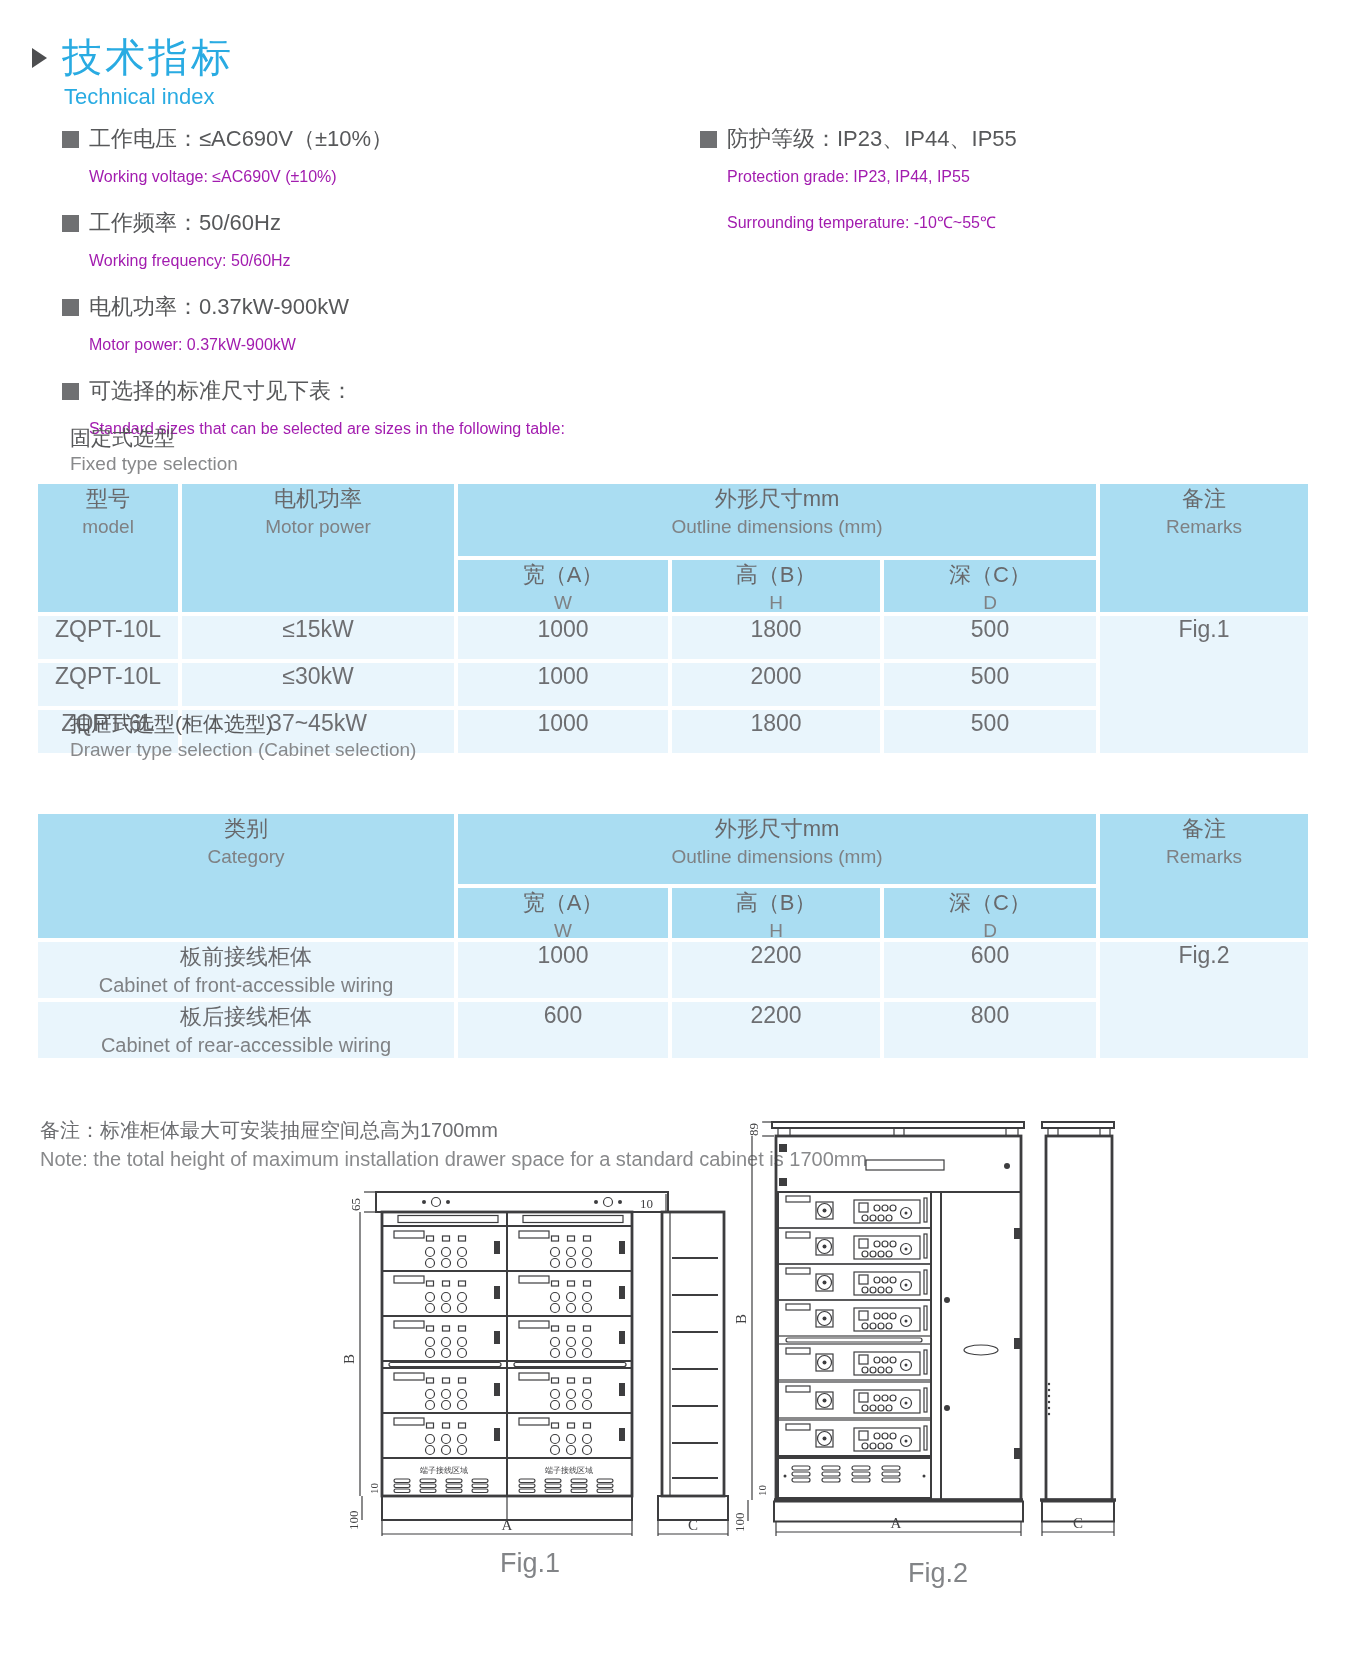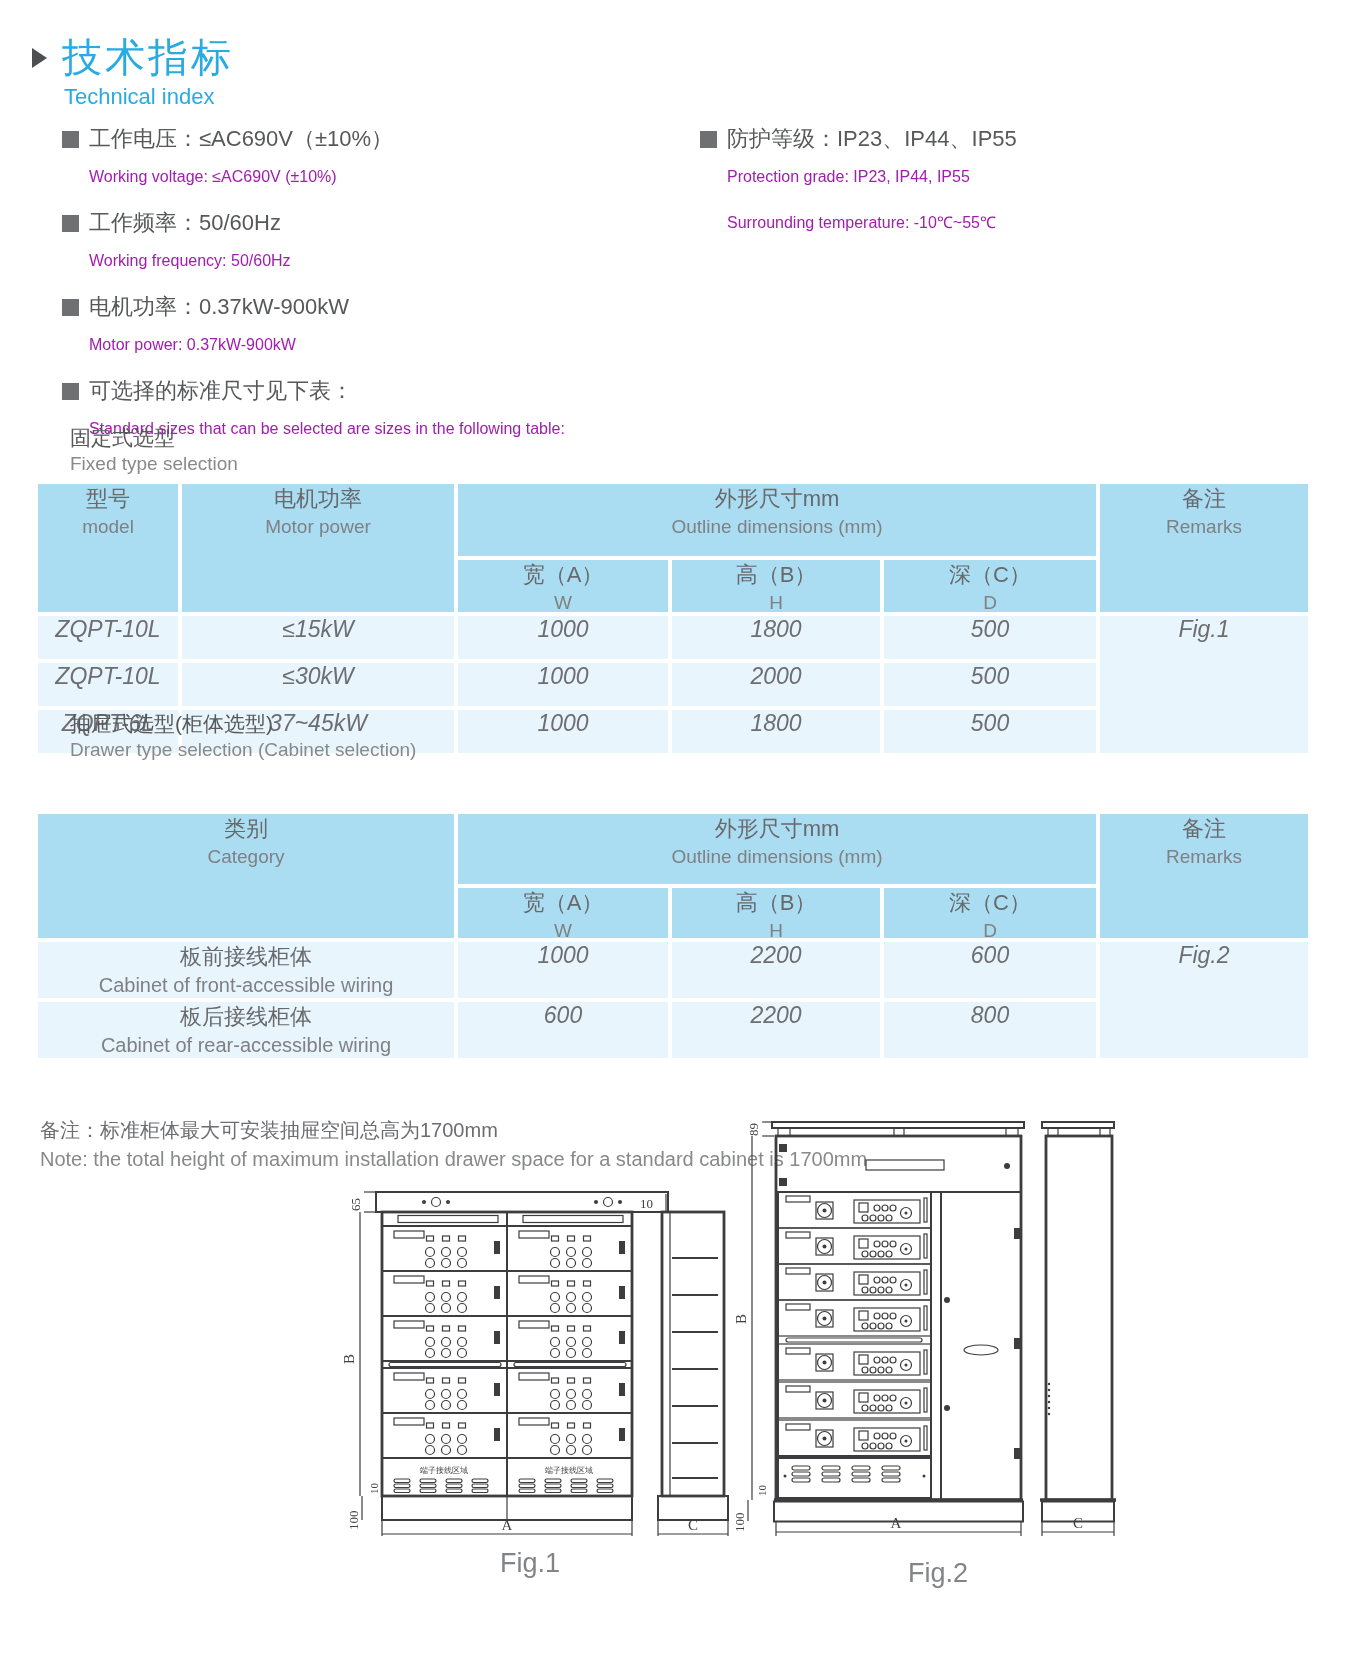--- a/index.html
+++ b/index.html
@@ -34,21 +34,21 @@
   .t1{left:38px;top:484px;grid-template-columns:140px 272px 210px 208px 212px 208px;
       grid-template-rows:72px 52px 43px 43px 43px;}
   .t2{left:38px;top:814px;grid-template-columns:416px 210px 208px 212px 208px;
       grid-template-rows:70px 50px 56px 56px;}
   .cell{background:#e9f5fc;display:flex;flex-direction:column;align-items:center;
         color:#6d6e71;text-align:center;}
   .cell.head{background:#aaddf2;}
   .zh22{font-size:22px;line-height:30px;color:#68696c;}
   .en19{font-size:19px;line-height:25px;color:#7f8184;}
   .en20{font-size:20px;line-height:26px;color:#7f8184;}
-  .val{font-size:23px;color:#6d6e71;font-style:italic;}
+  .val{font-size:23px;color:#6d6e71;}
   
   .t1 .c-model{grid-column:1;grid-row:1/3;}
   .t1 .c-power{grid-column:2;grid-row:1/3;}
   .t1 .c-dims{grid-column:3/6;grid-row:1;}
   .t1 .c-remarks{grid-column:6;grid-row:1/3;}
   .t1 .c-w{grid-column:3;grid-row:2;} .t1 .c-h{grid-column:4;grid-row:2;} .t1 .c-d{grid-column:5;grid-row:2;}
   .t1 .r1{grid-row:3;} .t1 .r2{grid-row:4;} .t1 .r3{grid-row:5;}
   .t1 .c-remarks-data{grid-column:6;grid-row:3/6;}
   
   .t2 .c-cat{grid-column:1;grid-row:1/3;}

